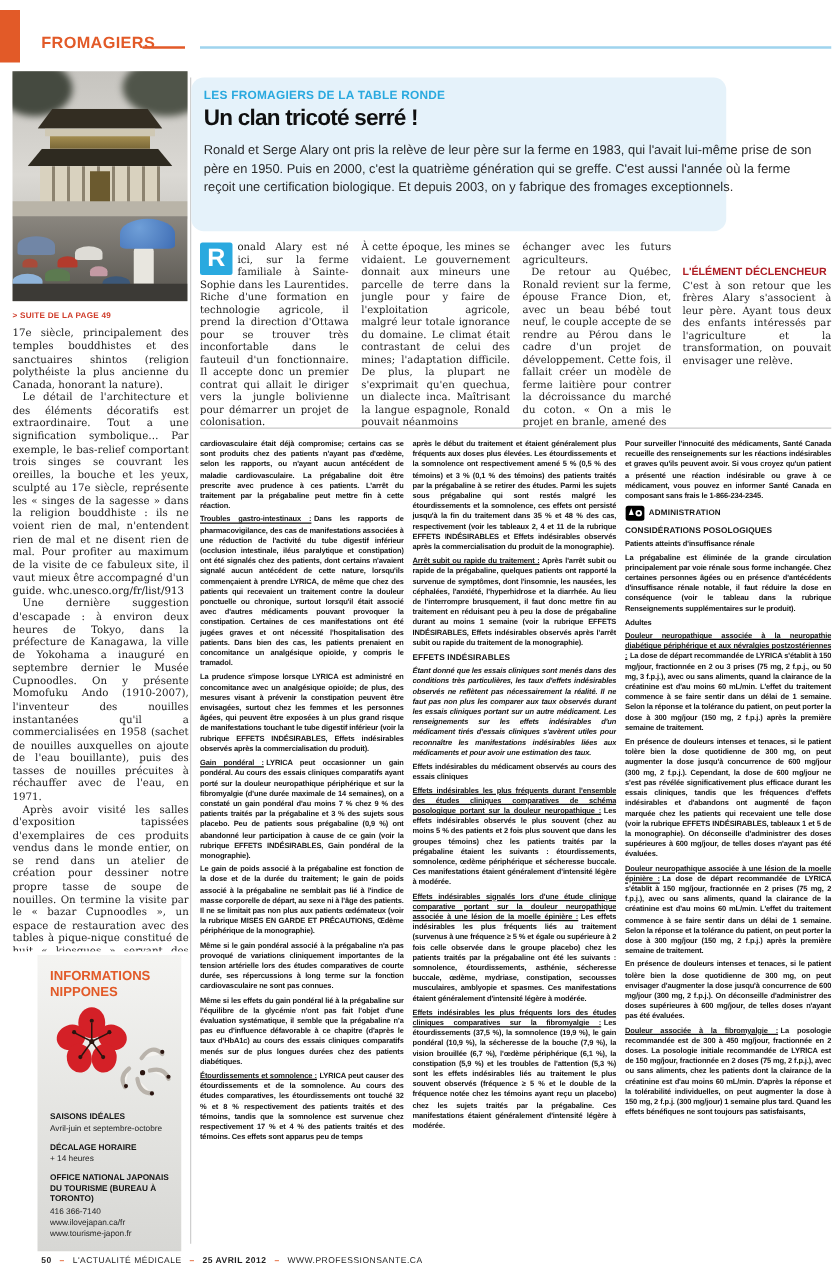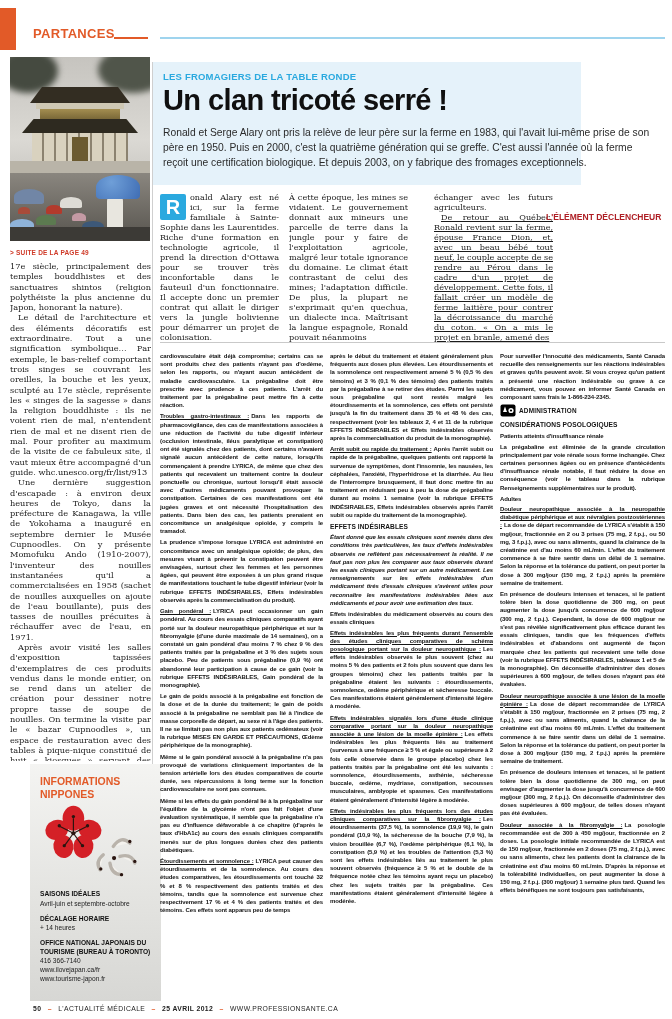--- a/index.html
+++ b/index.html
@@ -48,41 +48,41 @@
   .suite{position:absolute;left:10px;top:249px;font-size:6.5px;font-weight:bold;color:#cf3a28;
       letter-spacing:.2px;}
   .travel{position:absolute;left:10px;top:261px;width:141px;height:500px;overflow:hidden;
       font-family:"DejaVu Serif",serif;font-size:8.2px;line-height:10.3px;color:#1b1b1b;
       text-align:justify;}
   .travel p{margin:0;}
   .travel p.ind{text-indent:8px;}
   .blink{font-weight:normal;color:#111;text-decoration:none;}
 
   
-  .info-box{position:absolute;left:30px;top:764px;width:131px;height:237px;box-sizing:border-box;
+  .info-box{position:absolute;left:30px;top:764px;width:115px;height:237px;box-sizing:border-box;
       padding:11px 10px 0;background:linear-gradient(180deg,#f4f4f2 0%,#e4e4e1 55%,#d7d7d4 100%);}
   .info-title{font-size:10.5px;line-height:12.5px;font-weight:bold;color:#e25a28;width:86px;}
   .flower{display:block;margin:5px 0 3px;}
   .info-label{font-size:6.6px;font-weight:800;color:#111;margin-top:7px;line-height:8.6px;}
   .info-value{font-size:6.6px;color:#222;line-height:9px;}
   a.info-link{color:#222;text-decoration:none;}
 
   
   .band{position:absolute;left:153px;top:62px;width:428px;height:123px;background:#e5f2fa;
-      box-sizing:border-box;padding:7px 10px 0;}
+      box-sizing:border-box;padding:7px 10px 0;border-radius:10px;}
   .kicker{font-size:9.5px;font-weight:bold;color:#2aa9df;letter-spacing:.2px;margin-top:2px;}
-  .headline{margin:2px 0 0;font-size:29px;font-weight:bold;letter-spacing:-.6px;color:#101010;}
+  .headline{margin:2px 0 0;font-size:18px;font-weight:bold;letter-spacing:-.6px;color:#101010;}
   .standfirst{margin:8px 0 0;font-size:10.3px;line-height:15px;color:#2b2b2b;width:492px;}
 
   
   .acol{position:absolute;top:192px;width:119px;height:150px;overflow:hidden;
       font-family:"DejaVu Serif",serif;font-size:8.1px;line-height:10px;color:#1b1b1b;text-align:justify;}
   .acol p{margin:0;}
-  .acol p.ind{text-indent:7px;text-decoration:underline;}
-  .c1{left:160px;} .c2{left:289px;} .c3{left:434px;} .c4{left:546px;}
+  .acol p.ind{text-indent:7px;}
+  .c1{left:160px;} .c2{left:289px;} .c3{left:418px;} .c4{left:546px;}
   .dropcap{float:left;width:26px;height:26px;background:#2aa9df;color:#fff;border-radius:2px;
       font-family:"Liberation Sans",sans-serif;font-weight:bold;font-size:20px;line-height:26px;
       text-align:center;margin:2px 4px 0 0;}
   .subhead{margin:20px 0 1px;font-family:"Liberation Sans",sans-serif;font-size:8.5px;
       font-weight:bold;color:#ae1e24;}
 
   .mid-rule{position:absolute;left:160px;top:342px;width:505px;height:1px;background:#c9c9c9;}
 
   
   .mcol{position:absolute;top:352px;height:636px;overflow:hidden;text-align:justify;
@@ -104,21 +104,21 @@
   .f-num,.f-date{font-weight:bold;}
   .f-sep{color:#e25a28;margin:0 4px;font-weight:bold;}
   .f-web{color:#222;}
 </style>
 </head>
 <body>
 
 <div class="page">
 
   <div class="orange-block"></div>
-  <div class="section-label">PARTANCES</div>
+  <div class="section-label">FROMAGIERS</div>
   <div class="section-rule"></div>
   <div class="top-rule"></div>
   <div class="vrule"></div>
 
   <div class="photo">
     <div class="fol-l"></div>
     <div class="fol-r"></div>
     <div class="roof1"></div>
     <div class="roof1b"></div>
     <div class="goldband"></div>
@@ -137,21 +137,21 @@
     <div class="umb u6"></div>
     <div class="umb u7"></div>
     <div class="umb u8"></div>
     <div class="umb u9"></div>
     <div class="crowdbase"></div>
   </div>
 
   <div class="suite"><span>&gt;</span> <span>SUITE DE LA PAGE 49</span></div>
 
   <div class="travel">
-    <p><span>17e siècle, principalement des temples bouddhistes et des sanctuaires shintos (religion polythéiste la plus ancienne du Japon, honorant la nature).</span></p>
+    <p><span>17e siècle, principalement des temples bouddhistes et des sanctuaires shintos (religion polythéiste la plus ancienne du Canada, honorant la nature).</span></p>
     <p class="ind"><span>Le détail de l'architecture et des éléments décoratifs est extraordinaire. Tout a une signification symbolique… Par exemple, le bas-relief comportant trois singes se couvrant les oreilles, la bouche et les yeux, sculpté au 17e siècle, représente les « singes de la sagesse » dans la religion bouddhiste : ils ne voient rien de mal, n'entendent rien de mal et ne disent rien de mal. Pour profiter au maximum de la visite de ce fabuleux site, il vaut mieux être accompagné d'un guide. </span><a class="blink">whc.unesco.org/fr/list/913</a></p>
     <p class="ind"><span>Une dernière suggestion d'escapade : à environ deux heures de Tokyo, dans la préfecture de Kanagawa, la ville de Yokohama a inauguré en septembre dernier le Musée Cupnoodles. On y présente Momofuku Ando (1910-2007), l'inventeur des nouilles instantanées qu'il a commercialisées en 1958 (sachet de nouilles auxquelles on ajoute de l'eau bouillante), puis des tasses de nouilles précuites à réchauffer avec de l'eau, en 1971.</span></p>
     <p class="ind"><span>Après avoir visité les salles d'exposition tapissées d'exemplaires de ces produits vendus dans le monde entier, on se rend dans un atelier de création pour dessiner notre propre tasse de soupe de nouilles. On termine la visite par le « bazar Cupnoodles », un espace de restauration avec des tables à pique-nique constitué de huit « kiosques » servant des nouilles de huit pays, dont la Corée, la Chine, le Vietnam, l'Italie… Beau concept et dépaysement réussi, à même un musée ! </span></p>
   </div>
 
   <div class="info-box">
     <div class="info-title">INFORMATIONS NIPPONES</div>
     <svg class="flower" width="100" height="78" viewBox="0 0 120 94">
       <g fill="#d42027">
         <ellipse cx="40" cy="16" rx="13" ry="15"></ellipse>
@@ -216,20 +216,21 @@
   </div>
   <div class="acol c2">
     <p>À cette époque, les mines se vidaient. Le gouvernement donnait aux mineurs une parcelle de terre dans la jungle pour y faire de l'exploitation agricole, malgré leur totale ignorance du domaine. Le climat était contrastant de celui des mines; l'adaptation difficile. De plus, la plupart ne s'exprimait qu'en quechua, un dialecte inca. Maîtrisant la langue espagnole, Ronald pouvait néanmoins</p>
   </div>
   <div class="acol c3">
     <p>échanger avec les futurs agriculteurs.</p>
     <p class="ind">De retour au Québec, Ronald revient sur la ferme, épouse France Dion, et, avec un beau bébé tout neuf, le couple accepte de se rendre au Pérou dans le cadre d'un projet de développement. Cette fois, il fallait créer un modèle de ferme laitière pour contrer la décroissance du marché du coton. « On a mis le projet en branle, amené des</p>
   </div>
   <div class="acol c4">
     <h3 class="subhead">L'ÉLÉMENT DÉCLENCHEUR</h3>
+    <p>C'est à son retour que les frères Alary s'associent à leur père. Ayant tous deux des enfants intéressés par l'agriculture et la transformation, on pouvait envisager une relève.</p>
   </div>
 
   <div class="mid-rule"></div>
 
   <div class="mcol mA">
 
   <p class="mp k-body"><span class="mt">cardiovasculaire était déjà compromise; certains cas se sont produits chez des patients n'ayant pas d'œdème, selon les rapports, ou n'ayant aucun antécédent de maladie cardiovasculaire. La prégabaline doit être prescrite avec prudence à ces patients. L'arrêt du traitement par la prégabaline peut mettre fin à cette réaction.</span></p>
       <p class="mp k-body"><span class="ml">Troubles gastro-intestinaux :</span><span class="mt">Dans les rapports de pharmacovigilance, des cas de manifestations associées à une réduction de l'activité du tube digestif inférieur (occlusion intestinale, iléus paralytique et constipation) ont été signalés chez des patients, dont certains n'avaient signalé aucun antécédent de cette nature, lorsqu'ils commençaient à prendre LYRICA, de même que chez des patients qui recevaient un traitement contre la douleur ponctuelle ou chronique, surtout lorsqu'il était associé avec d'autres médicaments pouvant provoquer la constipation. Certaines de ces manifestations ont été jugées graves et ont nécessité l'hospitalisation des patients. Dans bien des cas, les patients prenaient en concomitance un analgésique opioïde, y compris le tramadol.</span></p>
       <p class="mp k-body"><span class="mt">La prudence s'impose lorsque LYRICA est administré en concomitance avec un analgésique opioïde; de plus, des mesures visant à prévenir la constipation peuvent être envisagées, surtout chez les femmes et les personnes âgées, qui peuvent être exposées à un plus grand risque de manifestations touchant le tube digestif inférieur (voir la rubrique EFFETS INDÉSIRABLES, Effets indésirables observés après la commercialisation du produit).</span></p>
       <p class="mp k-body"><span class="ml">Gain pondéral :</span><span class="mt">LYRICA peut occasionner un gain pondéral. Au cours des essais cliniques comparatifs ayant porté sur la douleur neuropathique périphérique et sur la fibromyalgie (d'une durée maximale de 14 semaines), on a constaté un gain pondéral d'au moins 7 % chez 9 % des patients traités par la prégabaline et 3 % des sujets sous placebo. Peu de patients sous prégabaline (0,9 %) ont abandonné leur participation à cause de ce gain (voir la rubrique EFFETS INDÉSIRABLES, Gain pondéral de la monographie).</span></p>

